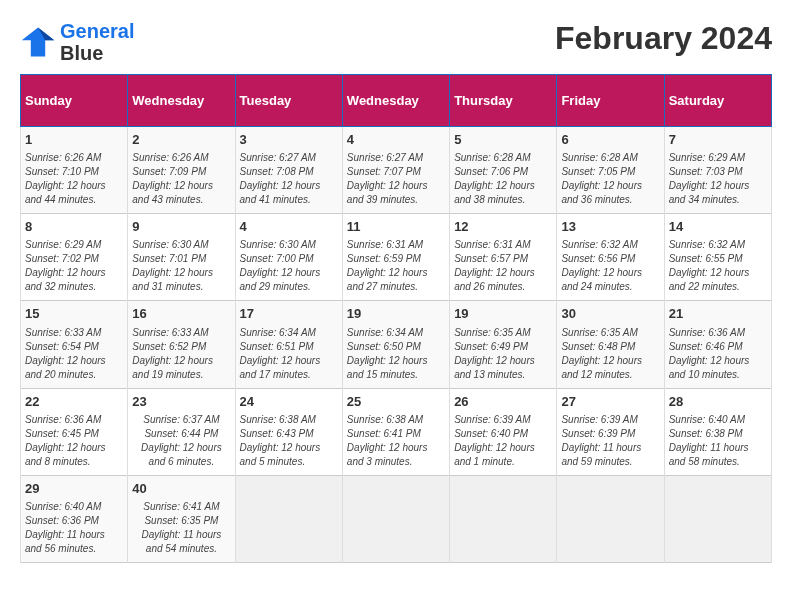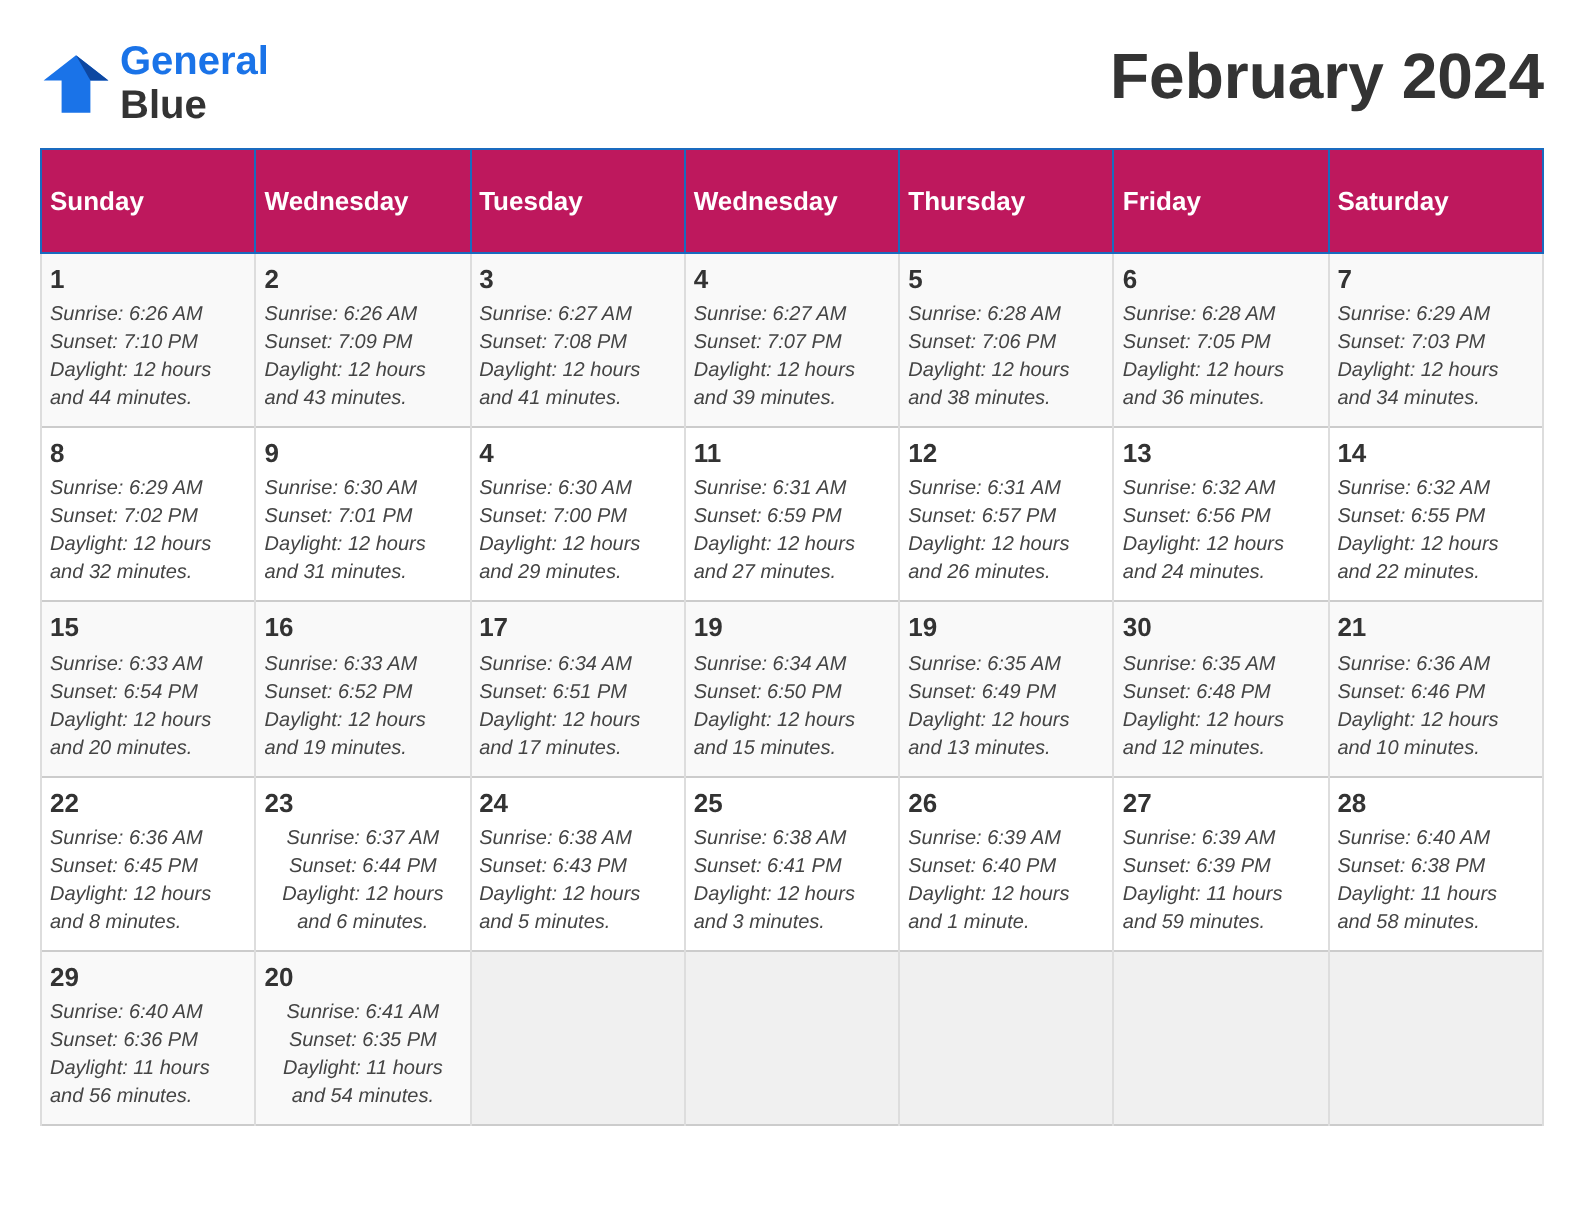--- a/index.html
+++ b/index.html
@@ -331,21 +331,21 @@
       </tr>
       <tr>
         <td>
           <span class="day-number">29</span>
           <div class="day-info" style="white-space: pre-line;">Sunrise: 6:40 AM
 Sunset: 6:36 PM
 Daylight: 11 hours
 and 56 minutes.</div>
         </td>
         <td>
-          <span class="day-number">20</span>
+          <span class="day-number">40</span>
           <div class="day-info" style="white-space: pre-line; text-align: center;">Sunrise: 6:41 AM
 Sunset: 6:35 PM
 Daylight: 11 hours
 and 54 minutes.</div>
         </td>
         <td class="empty"></td>
         <td class="empty"></td>
         <td class="empty"></td>
         <td class="empty"></td>
         <td class="empty"></td>

